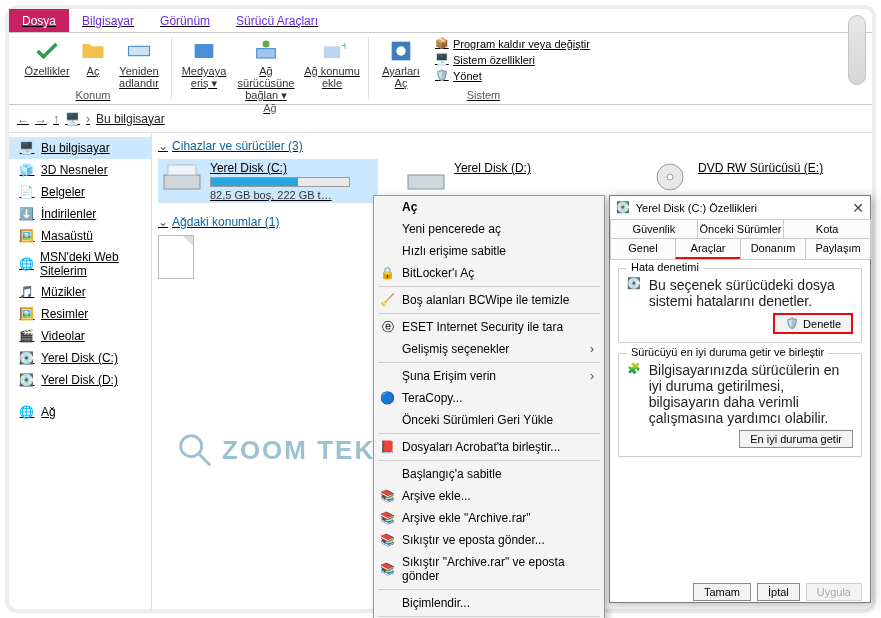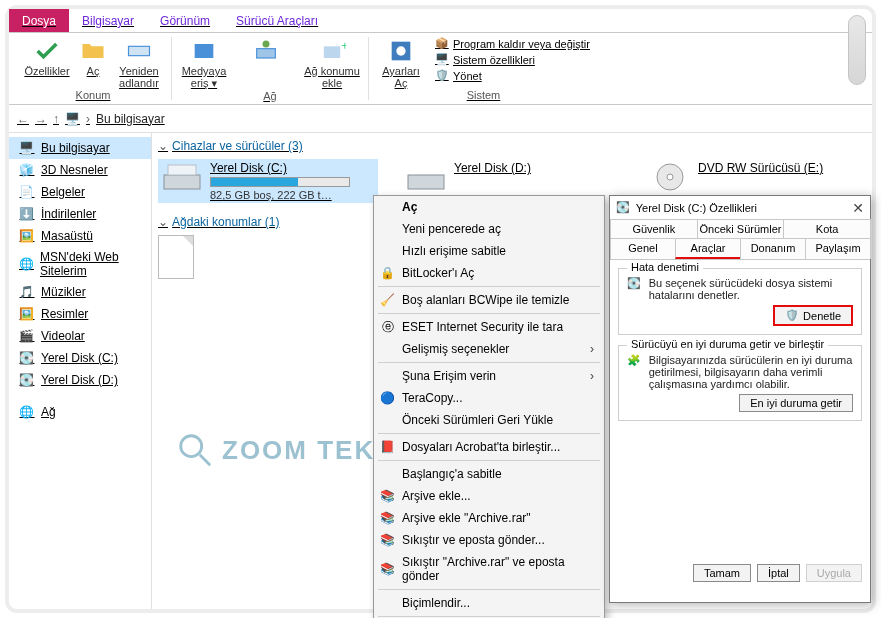--- a/index.html
+++ b/index.html
@@ -67,25 +67,25 @@
 .propdlg { position: absolute; left: 600px; top: 186px; width: 262px; height: 408px; background: #fff; border: 1px solid #7a7a7a; box-shadow: 2px 2px 10px rgba(0,0,0,0.3); font-size: 11px; z-index: 45; }
 .propdlg .titlebar { height: 24px; background: #fff; display: flex; align-items: center; padding: 0 6px; gap: 6px; border-bottom: 1px solid #e0e0e0; }
 .propdlg .titlebar .close { margin-left: auto; font-size: 14px; color: #444; cursor: pointer; }
 .proptabs { display: grid; grid-template-columns: 1fr 1fr 1fr; border-bottom: 1px solid #c8c8c8; }
 .proptab { text-align: center; padding: 3px 0; border: 1px solid #c8c8c8; border-bottom: none; margin: -1px -1px 0 0; cursor: pointer; background: #fcfcfc; }
 .proptab.row2.active { border-bottom: 2px solid #e30b0b; font-weight: 400; }
 .propbody { padding: 8px; }
 .groupbox { border: 1px solid #cfcfcf; padding: 8px; margin-bottom: 10px; position: relative; }
 .groupbox .gtitle { position: absolute; top: -8px; left: 8px; background: #fff; padding: 0 4px; font-size: 11px; }
 .groupbox .grow { display: flex; gap: 8px; align-items: flex-start; }
-.groupbox .gtext { flex: 1; font-size: 11px; color: #222; }
+.groupbox .gtext { flex: 1; font-size: 14px; color: #222; }
 .btn { border: 1px solid #8a8a8a; background: #f3f3f3; font-size: 11px; padding: 2px 10px; cursor: pointer; }
 .btn.hl { border: 2px solid #e30b0b; display: inline-flex; align-items: center; gap: 4px; }
 .btnrow { display: flex; justify-content: flex-end; margin-top: 4px; }
-.dlgbtns { position: absolute; bottom: 20px; right: 8px; display: flex; gap: 6px; }
+.dlgbtns { position: absolute; bottom: 1px; right: 8px; display: flex; gap: 6px; }
 .dlgbtns .btn:last-child { color: #aaa; border-color: #d0d0d0; }
 
 
 .decoscroll { position: absolute; right: 6px; top: 6px; width: 18px; height: 70px; border-radius: 9px; background: linear-gradient(#e8e8e8,#d6d6d6); border:1px solid #c4c4c4; }
 </style>
 </head>
 <body>
 
 <div class="shell">
   <div class="decoscroll"></div>
@@ -140,20 +140,22 @@
           <span style="white-space:pre-line">Medyaya
 eriş ▾</span>
         </div>
         <div class="ritem" style="width:64px">
           <span class="icon">
               <svg viewBox="0 0 24 24">
                 <rect x="4" y="10" width="16" height="8" fill="#9fc5e8" stroke="#4a90d9"></rect>
                 <circle cx="12" cy="6" r="3" fill="#6aa84f"></circle>
               </svg>
             </span>
+          <span style="white-space:pre-line">Ağ sürücüsüne
+bağlan ▾</span>
         </div>
         <div class="ritem" style="width:56px">
           <span class="icon">
               <svg viewBox="0 0 24 24">
                 <rect x="5" y="8" width="14" height="10" fill="#bcd6ee"></rect>
                 <text x="18" y="10" font-size="10" fill="#2c7">＋</text>
               </svg>
             </span>
           <span style="white-space:pre-line">Ağ konumu
 ekle</span>

